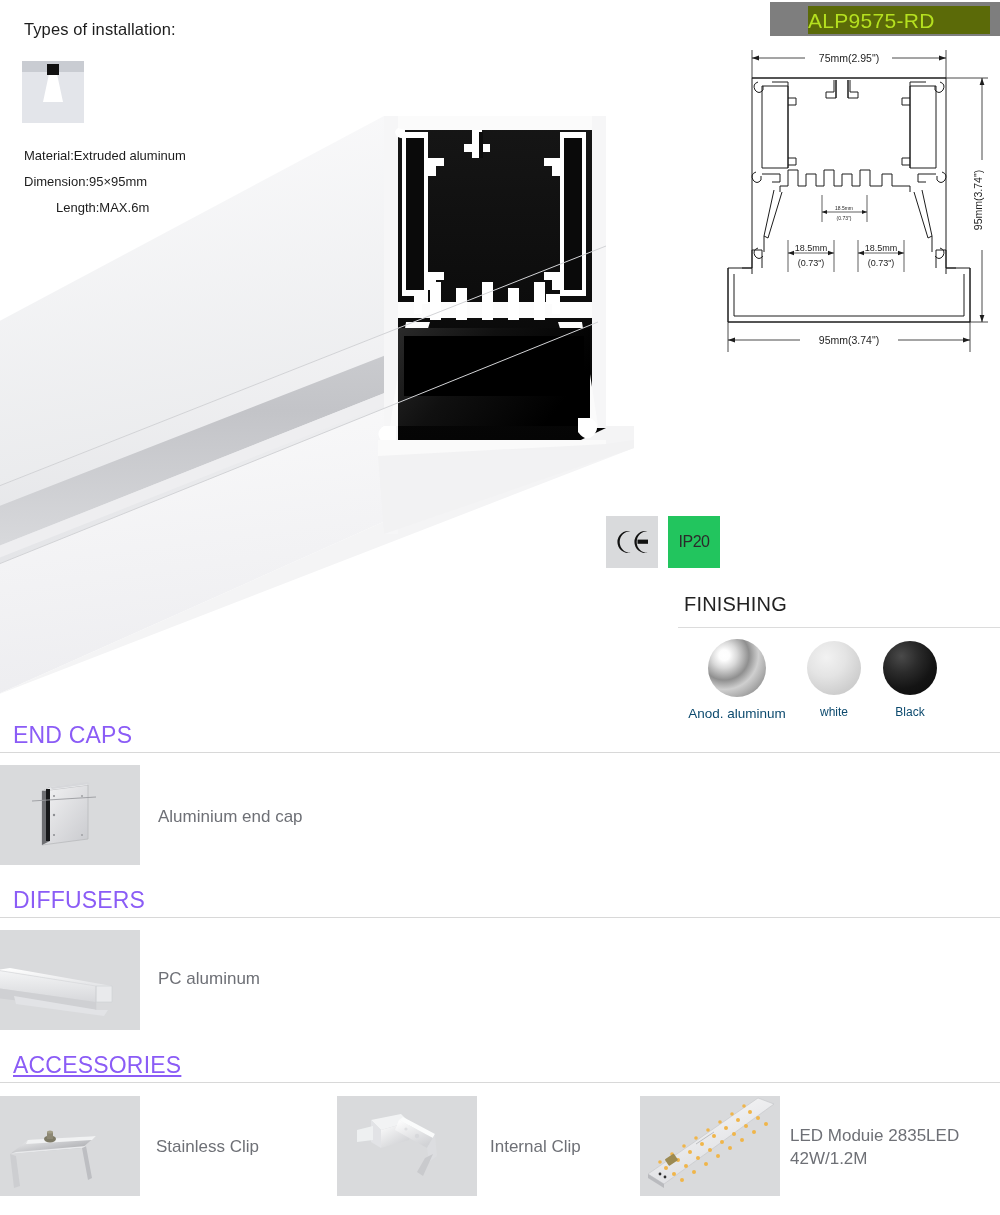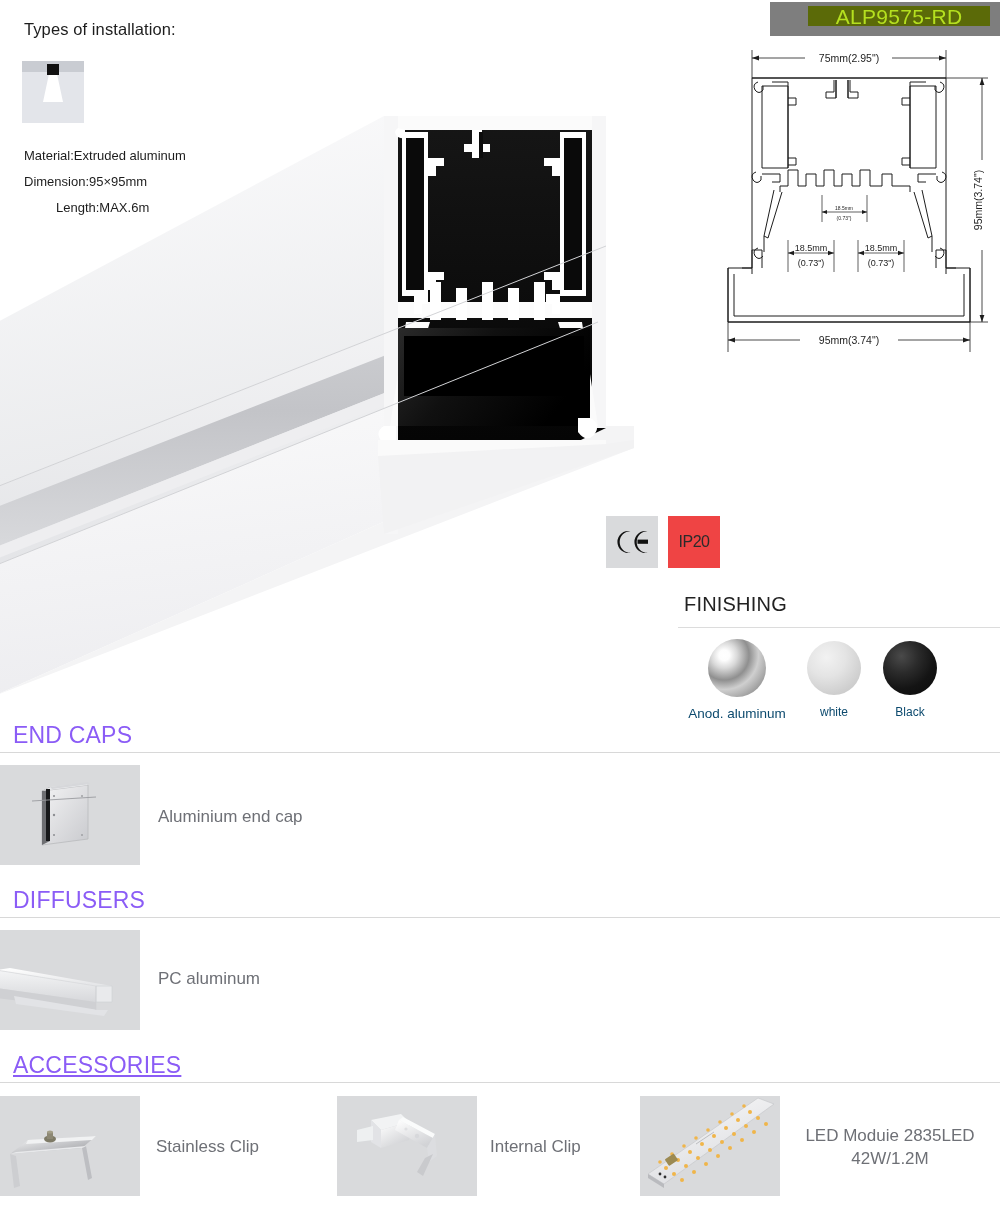--- a/index.html
+++ b/index.html
@@ -24,32 +24,32 @@
   #spec-material{top:148px;}
   #spec-dimension{top:174px;}
   #spec-length{top:200px;margin-left:32px;}
 
   
   #render{left:-6px;top:96px;width:640px;height:600px;}
   #render svg{display:block;}
 
   
   #code-bar{left:770px;top:2px;width:230px;height:34px;background:#7e7e7e;}
-  #code-chip{position:absolute;left:38px;top:4px;width:182px;height:20px;background:#5b6a08;
-             display:flex;align-items:center;justify-content:center;}
+  #code-chip{position:absolute;left:38px;top:4px;width:182px;height:28px;background:#5b6a08;
+             display:flex;align-items:center;}
   #code-text{font-size:21px;font-weight:400;color:#b5e01f;letter-spacing:.3px;line-height:1;}
 
   
   #tech{left:710px;top:40px;width:290px;height:320px;}
   #tech svg{display:block;}
 
   
   #cert-ce{left:606px;top:516px;width:52px;height:52px;background:#d9dadc;
         display:flex;align-items:center;justify-content:center;}
-  #cert-ip{left:668px;top:516px;width:52px;height:52px;background:#ef4444;
+  #cert-ip{left:668px;top:516px;width:52px;height:52px;background:#22c55e;
         display:flex;align-items:center;justify-content:center;}
   #cert-ip span{font-size:16px;color:#2b2b2b;font-family:"Liberation Sans",sans-serif;letter-spacing:-.5px;}
 
   
   #finish-title{left:684px;top:593px;font-size:20px;color:#222;letter-spacing:.2px;}
   #finish-rule{left:678px;top:627px;width:322px;height:1px;background:#dcdcdc;}
   .finish-item{position:absolute;text-align:center;}
   .finish-ball{width:56px;height:56px;border-radius:50%;margin:0 auto;}
   .ball-anod{background:
       radial-gradient(circle at 28% 28%, #ffffff 0%, #fdfdfd 9%, #d9d9d9 22%, #8f8f8f 42%, #cfcfcf 58%, #a9a9a9 74%, #7c7c7c 92%, #9a9a9a 100%);}
@@ -72,21 +72,21 @@
   .section-title{position:absolute;left:13px;font-size:23px;color:#8b5cf6;letter-spacing:.2px;}
   .section-rule{position:absolute;left:0;width:1000px;height:1px;background:#d8d8d8;}
   #sec-endcaps-title{top:722px;}
   #sec-endcaps-rule{top:752px;}
   #sec-diffusers-title{top:887px;}
   #sec-diffusers-rule{top:917px;}
   #sec-accessories-title{top:1052px;text-decoration:underline;}
   #sec-accessories-rule{top:1082px;}
 
   .thumb{position:absolute;background:#d9dadc;overflow:hidden;}
-  .item-label{position:absolute;font-size:17px;color:#6e7076;line-height:1.35;text-align:center;}
+  .item-label{position:absolute;font-size:17px;color:#6e7076;line-height:1.35;}
 
   #thumb-endcap{left:0;top:765px;width:140px;height:100px;}
   #label-endcap{left:158px;top:806px;}
   #thumb-diffuser{left:0;top:930px;width:140px;height:100px;}
   #label-diffuser{left:158px;top:968px;}
   #thumb-acc0{left:0;top:1096px;width:140px;height:100px;}
   #label-acc0{left:156px;top:1136px;}
   #thumb-acc1{left:337px;top:1096px;width:140px;height:100px;}
   #label-acc1{left:490px;top:1136px;}
   #thumb-acc2{left:640px;top:1096px;width:140px;height:100px;}

